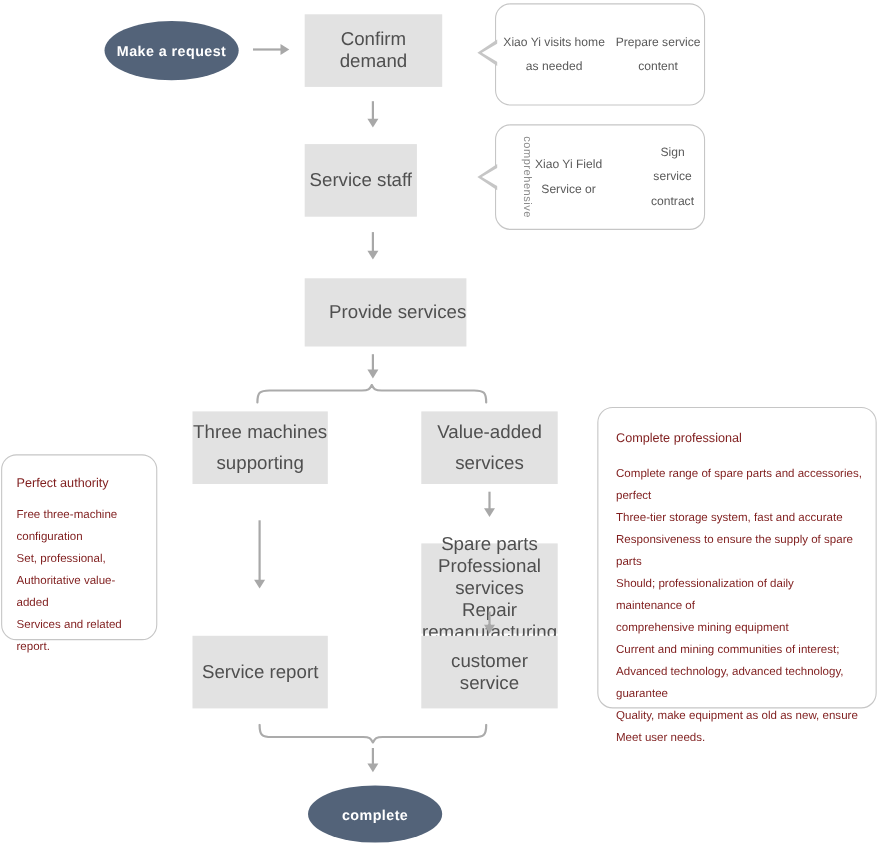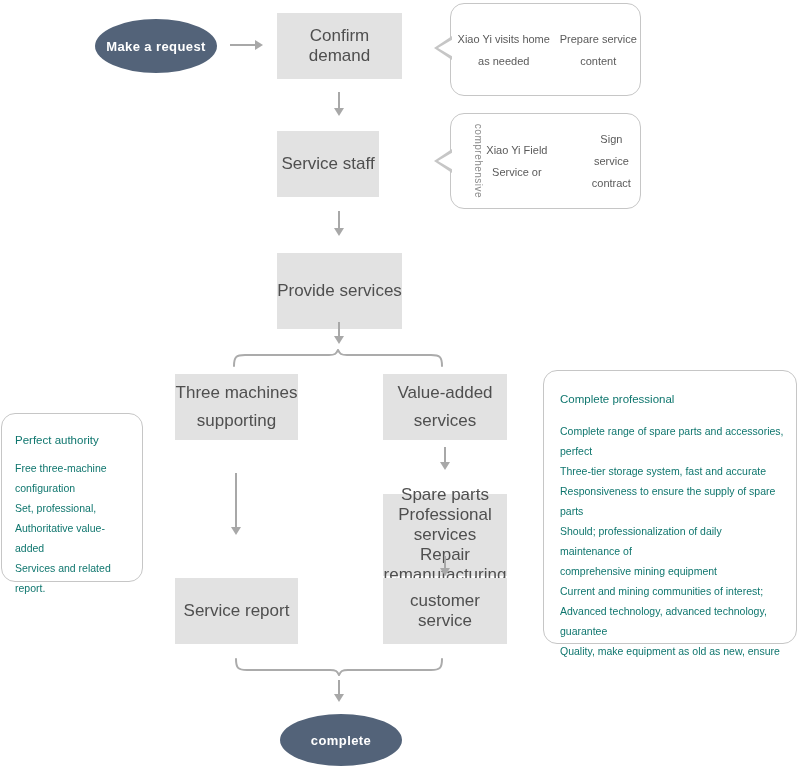--- a/index.html
+++ b/index.html
@@ -58,21 +58,21 @@
   }
   .bubble .content-shift { padding-left:34px; }
   .side-vertical {
     position:absolute; left:22px; top:50%; transform:translateY(-50%);
     writing-mode:vertical-rl; font-size:10px; color:#8a8a8a; letter-spacing:.5px;
   }
 
   
   .panel {
     position:absolute; background:#ffffff; border:1.5px solid #c6c6c6; border-radius:14px;
-    color:#0f766e; box-sizing:border-box;
+    color:#7f1d1d; box-sizing:border-box;
   }
   .panel .panel-title { font-size:11.5px; }
   .panel .panel-line { font-size:10.5px; line-height:20px; }
   .panel-left { padding:20px 10px 0 13px; }
   .panel-left .panel-title { margin-bottom:12px; }
   .panel-right { padding:22px 12px 0 16px; }
   .panel-right .panel-title { margin-bottom:16px; }
 </style>
 </head>
 <body>
@@ -90,21 +90,21 @@
   </div>
 
   <div class="varrow" style="left:338px; top:92px; height:17px;"></div>
 
   <div class="node" style="left:277px; top:131px; width:102px; height:66px;">
     <span class="line">Service staff</span>
   </div>
 
   <div class="varrow" style="left:338px; top:211px; height:18px;"></div>
 
-  <div class="node" style="left:277px; top:253px; width:125px; height:76px;">
+  <div class="node" style="left:277px; top:253px; width:125px; height:62px;padding-left:22px;">
     <span class="line">Provide services</span>
   </div>
 
   <div class="varrow" style="left:338px; top:322px; height:15px;"></div>
 
   <svg class="brace" style="left:232px; top:349px;" width="212" height="18" viewBox="0 0 212 18">
     <path d="M2,17 C2,8 4,6 13,6 L97,6 C103,6 104,5 106,1 C108,5 109,6 115,6 L199,6 C208,6 210,8 210,17" fill="none" stroke="#ababab" stroke-width="2" stroke-linecap="round"></path>
   </svg>
 
   <div class="node" style="left:383px; top:374px; width:124px; height:66px;">
@@ -171,15 +171,16 @@
   <div class="panel panel-right" style="left:543px; top:370px; width:254px; height:274px;">
     <div class="panel-title">Complete professional</div>
     <div class="panel-line">Complete range of spare parts and accessories, perfect</div>
     <div class="panel-line">Three-tier storage system, fast and accurate</div>
     <div class="panel-line">Responsiveness to ensure the supply of spare parts</div>
     <div class="panel-line">Should; professionalization of daily maintenance of</div>
     <div class="panel-line">comprehensive mining equipment</div>
     <div class="panel-line">Current and mining communities of interest;</div>
     <div class="panel-line">Advanced technology, advanced technology, guarantee</div>
     <div class="panel-line">Quality, make equipment as old as new, ensure</div>
+    <div class="panel-line">Meet user needs.</div>
   </div>
 
 </div>
 
 </body></html>

